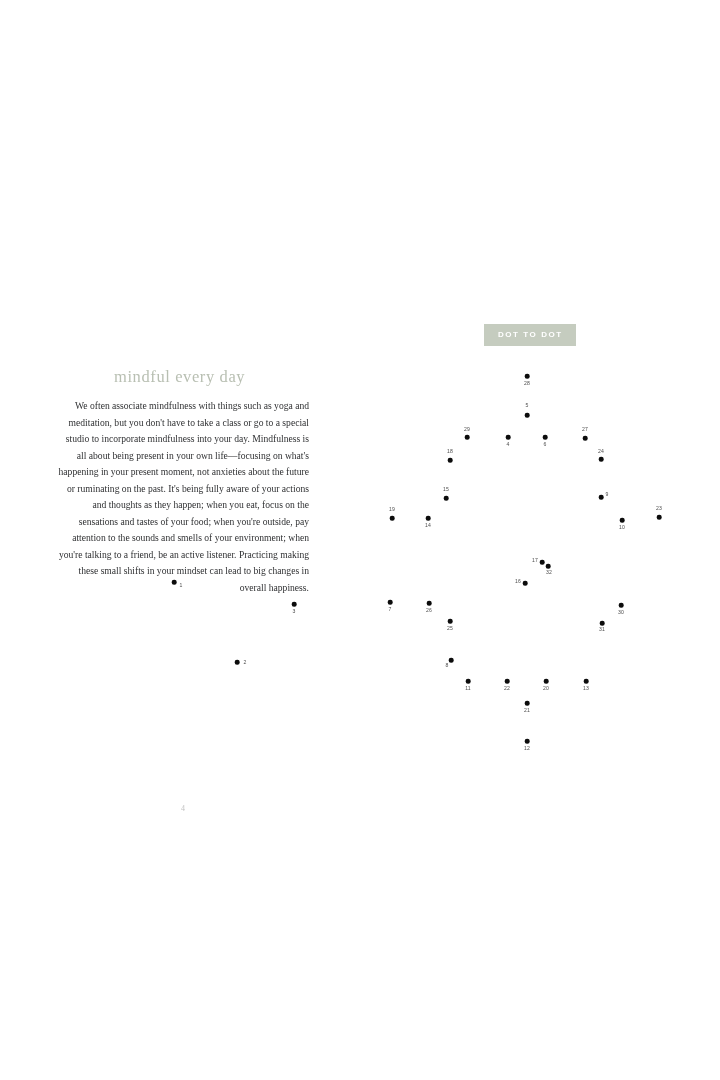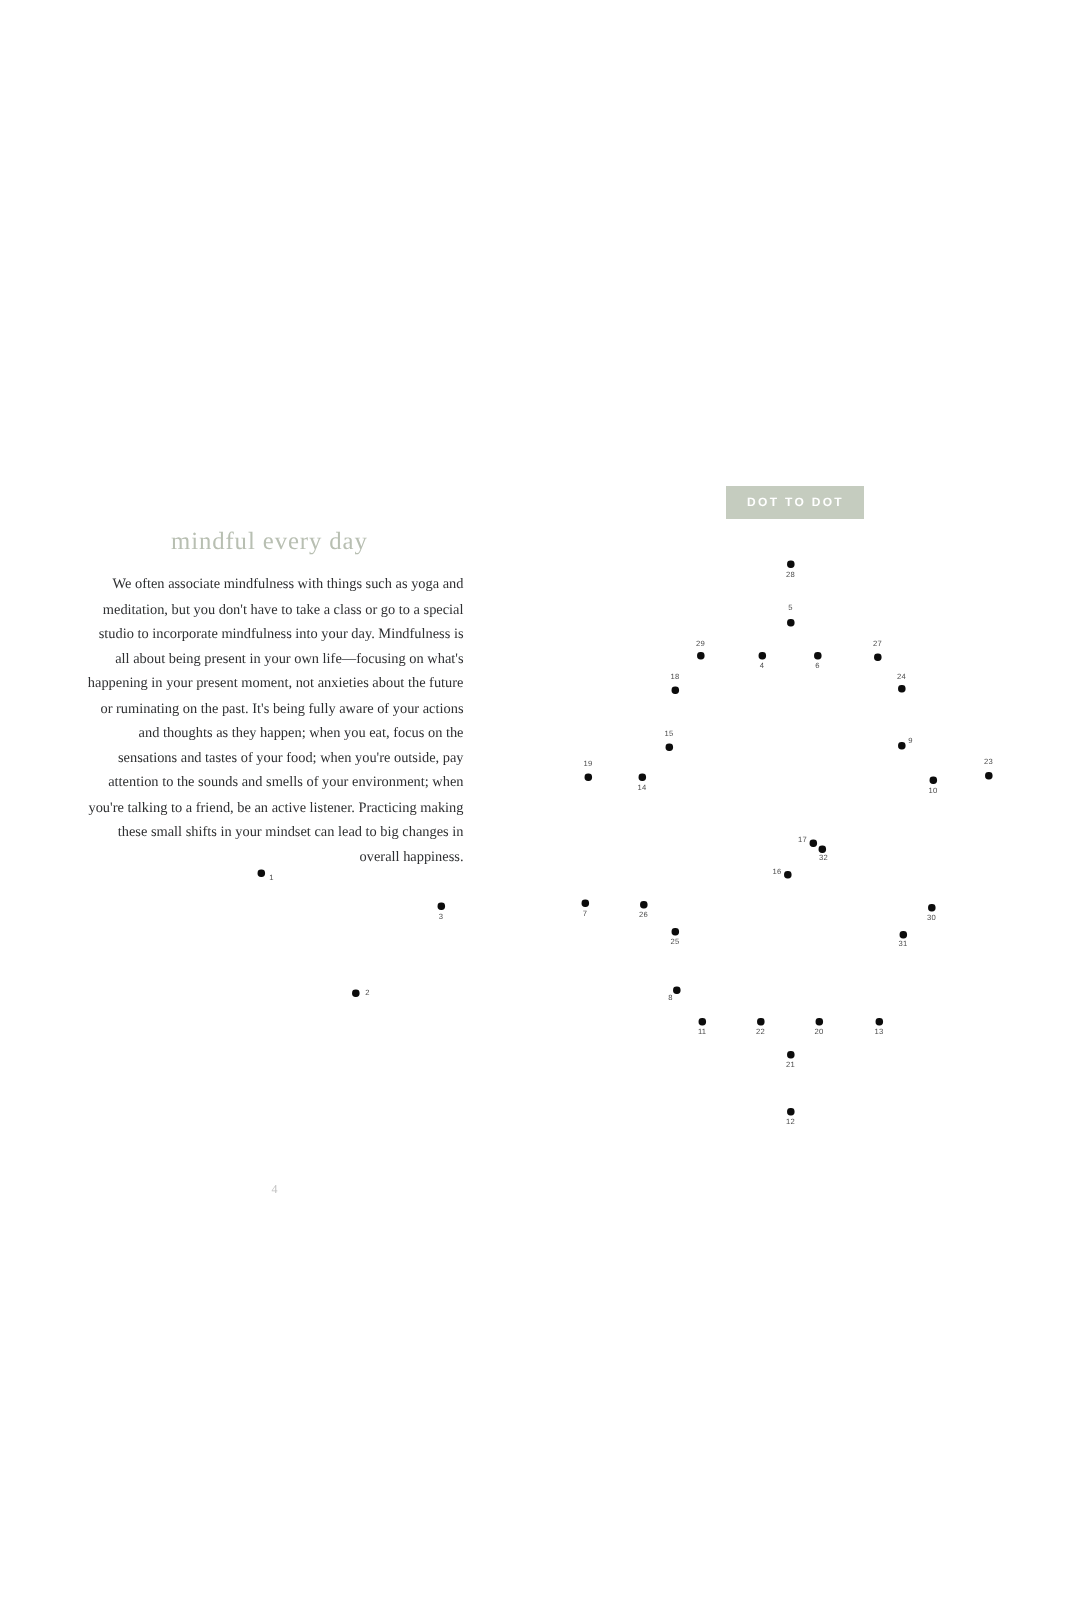--- a/index.html
+++ b/index.html
@@ -19,21 +19,21 @@
 
   .spread {
     position: absolute;
     inset: 0;
   }
 
   
   .page-left {
     position: absolute;
     left: 0;
-    top: 0;
+    top: 16px;
     width: 360px;
     height: 940px;
   }
 
   .page-title {
     position: absolute;
     left: 114px;
     top: 340px;
     width: 230px;
     font-family: "Liberation Serif", "DejaVu Serif", serif;

